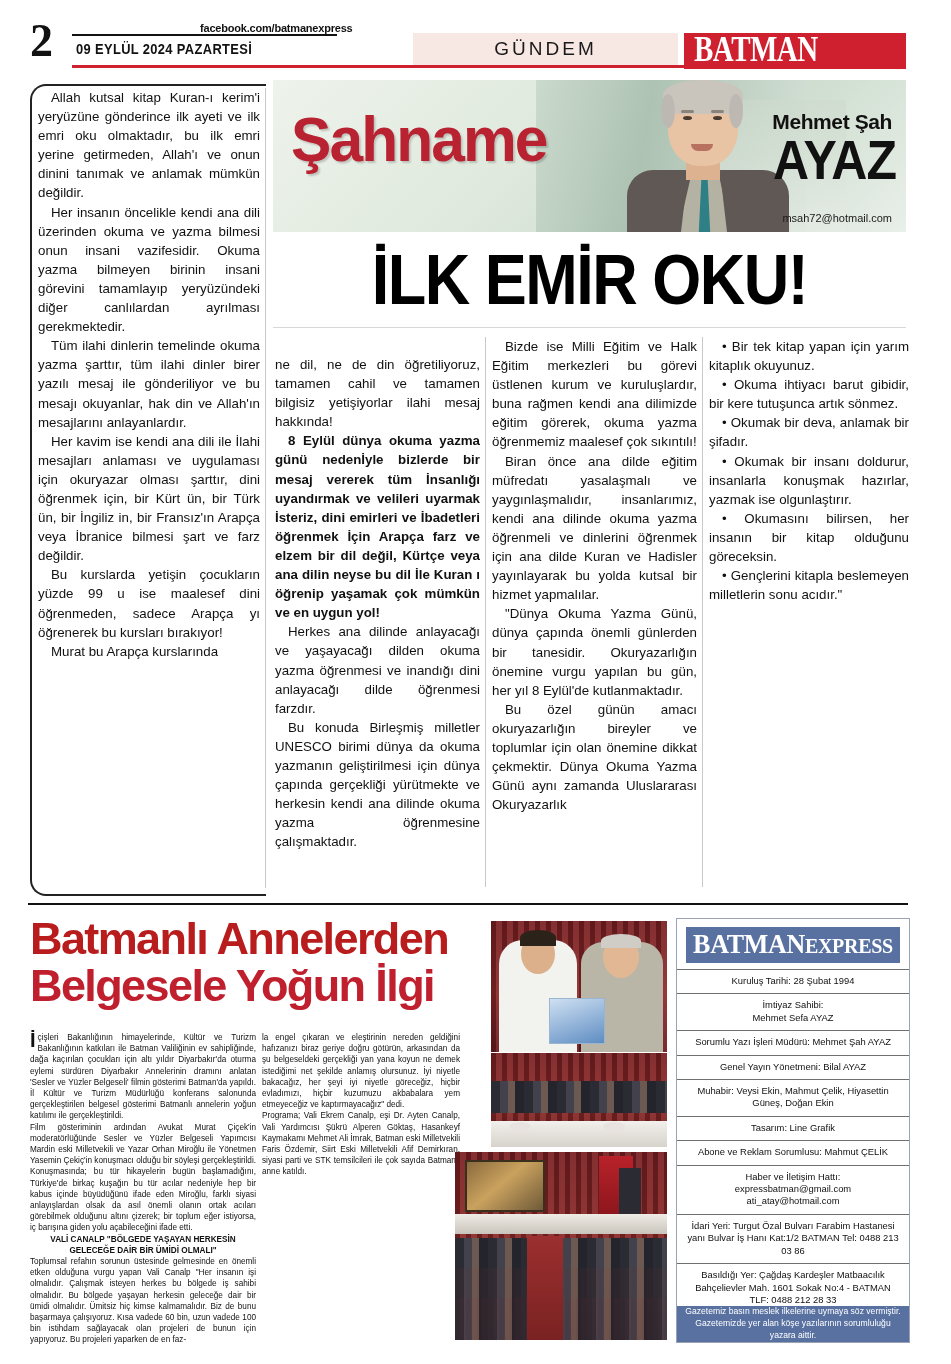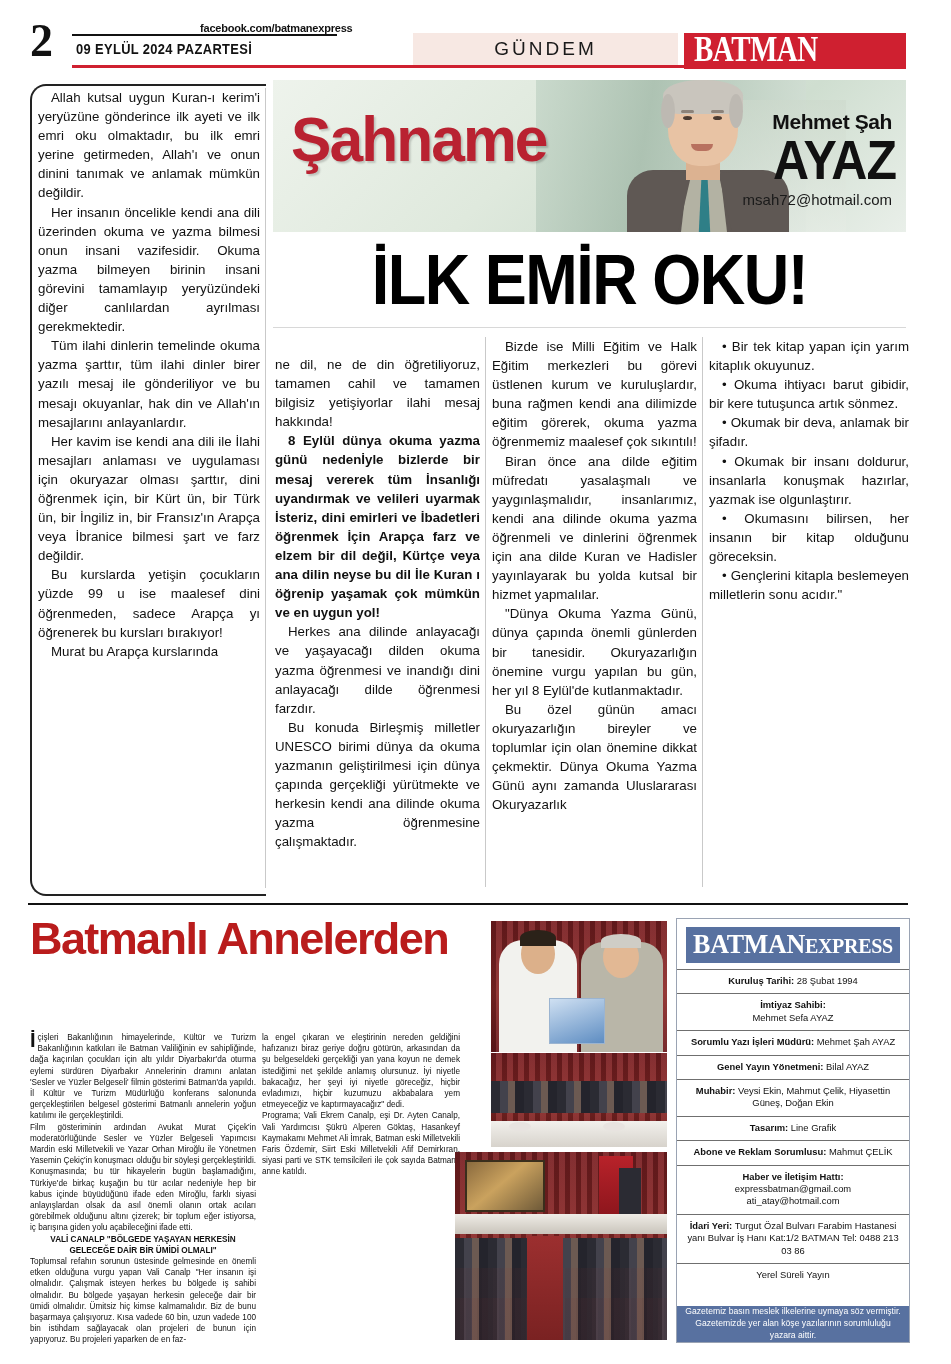--- a/index.html
+++ b/index.html
@@ -131,22 +131,22 @@
     font-size:21px; font-weight:bold; color:#111; letter-spacing:-0.4px;
     text-align:right; width:190px;
   }
   .author-last {
     position:absolute; right:10px; top:50px;
     font-size:50px; line-height:54px; font-weight:bold; color:#111;
     letter-spacing:-1px; text-align:right; width:195px;
     transform: scaleY(1.12); transform-origin: right top;
   }
   .author-mail {
-    position:absolute; right:14px; bottom:24px;
-    font-size:15px; color:#1a1a1a; text-align:right; width:200px;
+    position:absolute; right:14px; bottom:8px;
+    font-size:11px; color:#1a1a1a; text-align:right; width:200px;
   }
 
   
   .headline {
     position:absolute; left:273px; top:242px; width:633px;
     text-align:center; font-size:63px; line-height:66px;
     font-weight:bold; color:#000; letter-spacing:-1.5px;
     transform: scaleY(1.12); transform-origin: top center;
   }
   .hr-under {
@@ -235,21 +235,21 @@
     font-family:"Liberation Serif", serif; font-weight:bold; color:#fff;
     font-size:26px; letter-spacing:-0.3px; white-space:nowrap;
     transform: scaleY(1.06);
   }
   .ib-logo .sm { font-size:20px; }
   .ib-row {
     padding:5px 8px 6px 8px; text-align:center; font-size:9.4px; line-height:12.4px;
     color:#111; border-top:1px solid #6f6f6f;
   }
   .ib-row:first-of-type { border-top:none; }
-  .ib-row b { font-weight:bold; }
+  .ib-row b { font-weight:normal; }
   .ib-foot {
     position:absolute; left:0; right:0; bottom:0; height:36px; background:#5871a0;
     color:#fff; font-size:8.6px; line-height:11.8px; text-align:center;
     padding:6px 8px; display:flex; flex-direction:column; justify-content:center;
   }
 </style>
 </head>
 <body>
 
 <div class="page">
@@ -300,21 +300,21 @@
 
   <div class="headline">İLK EMİR OKU!</div>
   <div class="hr-under"></div>
 
   <div class="c1-border"></div>
   <div class="vline" id="v1"></div>
   <div class="vline" id="v2"></div>
   <div class="vline" id="v3"></div>
 
   <div class="col" id="c1">
-    <p>Allah kutsal uygun Kuran-ı kerim'i yeryüzüne gönderince ilk ayeti ve ilk emri oku olmaktadır, bu ilk emri yerine getirmeden, Allah'ı ve onun dinini tanımak ve anlamak mümkün değildir.</p>
+    <p>Allah kutsal kitap Kuran-ı kerim'i yeryüzüne gönderince ilk ayeti ve ilk emri oku olmaktadır, bu ilk emri yerine getirmeden, Allah'ı ve onun dinini tanımak ve anlamak mümkün değildir.</p>
     <p>Her insanın öncelikle kendi ana dili üzerinden okuma ve yazma bilmesi onun insani vazifesidir. Okuma yazma bilmeyen birinin insani görevini tamamlayıp yeryüzündeki diğer canlılardan ayrılması gerekmektedir.</p>
     <p>Tüm ilahi dinlerin temelinde okuma yazma şarttır, tüm ilahi dinler birer yazılı mesaj ile gönderiliyor ve bu mesajı okuyanlar, hak din ve Allah'ın mesajlarını anlayanlardır.</p>
     <p>Her kavim ise kendi ana dili ile İlahi mesajları anlaması ve uygulaması için okuryazar olması şarttır, dini öğrenmek için, bir Kürt ün, bir Türk ün, bir İngiliz in, bir Fransız'ın Arapça veya İbranice bilmesi şart ve farz değildir.</p>
     <p>Bu kurslarda yetişin çocukların yüzde 99 u ise maalesef dini öğrenmeden, sadece Arapça yı öğrenerek bu kursları bırakıyor!</p>
     <p>Murat bu Arapça kurslarında</p>
   </div>
 
   <div class="col" id="c2">
     <p style="text-indent:0">ne dil, ne de din öğretiliyoruz, tamamen cahil ve tamamen bilgisiz yetişiyorlar ilahi mesaj hakkında!</p>
     <p class="b">8 Eylül dünya okuma yazma günü nedenİyle bizlerde bir mesaj vererek tüm İnsanlığı uyandırmak ve velileri uyarmak İsteriz, dini emirleri ve İbadetleri öğrenmek İçin Arapça farz ve elzem bir dil değil, Kürtçe veya ana dilin neyse bu dil İle Kuran ı öğrenip yaşamak çok mümkün ve en uygun yol!</p>
@@ -334,20 +334,21 @@
     <p class="bullet">• Okuma ihtiyacı barut gibidir, bir kere tutuşunca artık sönmez.</p>
     <p class="bullet">• Okumak bir deva, anlamak bir şifadır.</p>
     <p class="bullet">• Okumak bir insanı doldurur, insanlarla konuşmak hazırlar, yazmak ise olgunlaştırır.</p>
     <p class="bullet">• Okumasını bilirsen, her insanın bir kitap olduğunu göreceksin.</p>
     <p class="bullet">• Gençlerini kitapla beslemeyen milletlerin sonu acıdır."</p>
   </div>
 
   <div class="sec-rule"></div>
 
   <div class="b-head1">Batmanlı Annelerden</div>
+  <div class="b-head2">Belgesele Yoğun İlgi</div>
 
   <div class="b-col" id="bc1">
     <p><span class="dropcap">İ</span><span>çişleri Bakanlığının himayelerinde, Kültür ve Turizm Bakanlığının katkıları ile Batman Valiliğinin ev sahipliğinde, dağa kaçırılan çocukları için altı yıldır Diyarbakır'da oturma eylemi sürdüren Diyarbakır Annelerinin dramını anlatan 'Sesler ve Yüzler Belgeseli' filmin gösterimi Batman'da yapıldı. İl Kültür ve Turizm Müdürlüğü konferans salonunda gerçekleştirilen belgesel gösterimi Batmanlı annelerin yoğun katılımı ile gerçekleştirildi.</span></p>
     <p>Film gösteriminin ardından Avukat Murat Çiçek'in moderatörlüğünde Sesler ve Yüzler Belgeseli Yapımcısı Mardin eski Milletvekili ve Yazar Orhan Miroğlu ile Yönetmen Yasemin Çekiç'in konuşmacı olduğu bir söyleşi gerçekleştirildi. Konuşmasında; bu tür hikayelerin bugün başlamadığını, Türkiye'de birkaç kuşağın bu tür acılar nedeniyle hep bir kabus içinde büyüdüğünü ifade eden Miroğlu, farklı siyasi anlayışlardan olsak da asıl önemli olanın ortak acıları görebilmek olduğunu altını çizerek; bir toplum eğer istiyorsa, iç barışına giden yolu açabileceğini ifade etti.</p>
     <p class="center">VALİ CANALP "BÖLGEDE YAŞAYAN HERKESİN GELECEĞE DAİR BİR ÜMİDİ OLMALI"</p>
     <p>Toplumsal refahın sorunun üstesinde gelmesinde en önemli etken olduğuna vurgu yapan Vali Canalp "Her insanın işi olmalıdır. Çalışmak isteyen herkes bu bölgede iş sahibi olmalıdır. Bu bölgede yaşayan herkesin geleceğe dair bir ümidi olmalıdır. Ümitsiz hiç kimse kalmamalıdır. Biz de bunu başarmaya çalışıyoruz. Kısa vadede 60 bin, uzun vadede 100 bin istihdam sağlayacak olan projeleri de bunun için yapıyoruz. Bu projeleri yaparken de en faz-</p>
   </div>
 
   <div class="b-col" id="bc2">
     <p>la engel çıkaran ve eleştirinin nereden geldiğini hafızanızı biraz geriye doğru götürün, arkasından da şu belgeseldeki gerçekliği yan yana koyun ne demek istediğimi net şekilde anlamış olursunuz. İyi niyetle bakacağız, her şeyi iyi niyetle göreceğiz, hiçbir evladımızı, hiçbir kuzumuzu akbabalara yem etmeyeceğiz ve kaptırmayacağız" dedi.</p>
@@ -414,20 +415,23 @@
     <div class="ib-row">
       <b>Abone ve Reklam Sorumlusu:</b><span> Mahmut ÇELİK</span>
     </div>
     <div class="ib-row">
       <b>Haber ve İletişim Hattı:</b><br><span style="white-space:pre-line">expressbatman@gmail.com
 ati_atay@hotmail.com</span>
     </div>
     <div class="ib-row">
       <b>İdari Yeri:</b><span> Turgut Özal Bulvarı Farabim Hastanesi yanı Bulvar İş Hanı Kat:1/2 BATMAN Tel: 0488 213 03 86</span>
     </div>
+    <div class="ib-row">
+      <b>Basıldığı Yer:</b><span> Çağdaş Kardeşler Matbaacılık Bahçelievler Mah. 1601 Sokak No:4  -  BATMAN TLF: 0488 212 28 33</span>
+    </div>
     <div class="ib-row" style="border-top:1px solid #6f6f6f;">
       <span>Yerel Süreli Yayın</span>
     </div>
 
     <div class="ib-foot">
       <div>Gazetemiz basın meslek ilkelerine uymaya söz vermiştir.</div>
       <div>Gazetemizde yer alan köşe yazılarının sorumluluğu yazara aittir.</div>
     </div>
   </div>
 

